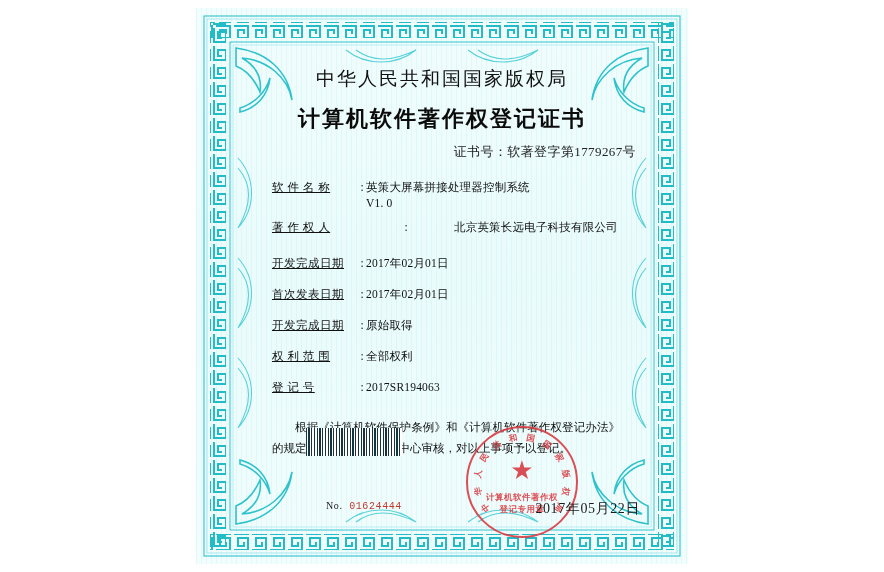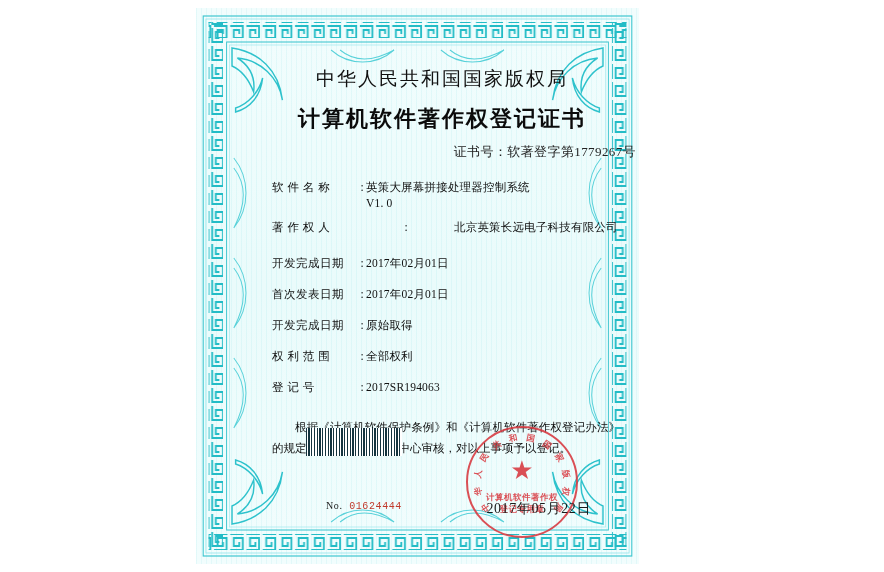--- a/index.html
+++ b/index.html
@@ -19,21 +19,21 @@
     width: 884px;
     height: 572px;
     background: #ffffff;
   }
 
   
   .sheet {
     position: absolute;
     left: 196px;
     top: 8px;
-    width: 443px;
+    width: 492px;
     height: 556px;
     background:
       repeating-linear-gradient(
         90deg,
         rgba(120, 220, 225, 0.13) 0px,
         rgba(120, 220, 225, 0.13) 1px,
         rgba(255,255,255,0) 1px,
         rgba(255,255,255,0) 5px
       ),
       linear-gradient(180deg, #f2fdfd 0%, #eafbfb 50%, #f2fdfd 100%);
@@ -97,20 +97,21 @@
     font-size: 11.5px;
     color: #111;
     line-height: 16px;
   }
 
   .field-label {
     width: 86px;
     flex: 0 0 86px;
     letter-spacing: 0.5px;
     white-space: nowrap;
+    text-decoration: underline;
   }
 
   .field-colon {
     width: 8px;
     flex: 0 0 8px;
     text-align: center;
   }
 
   .field-value {
     flex: 1 1 auto;

